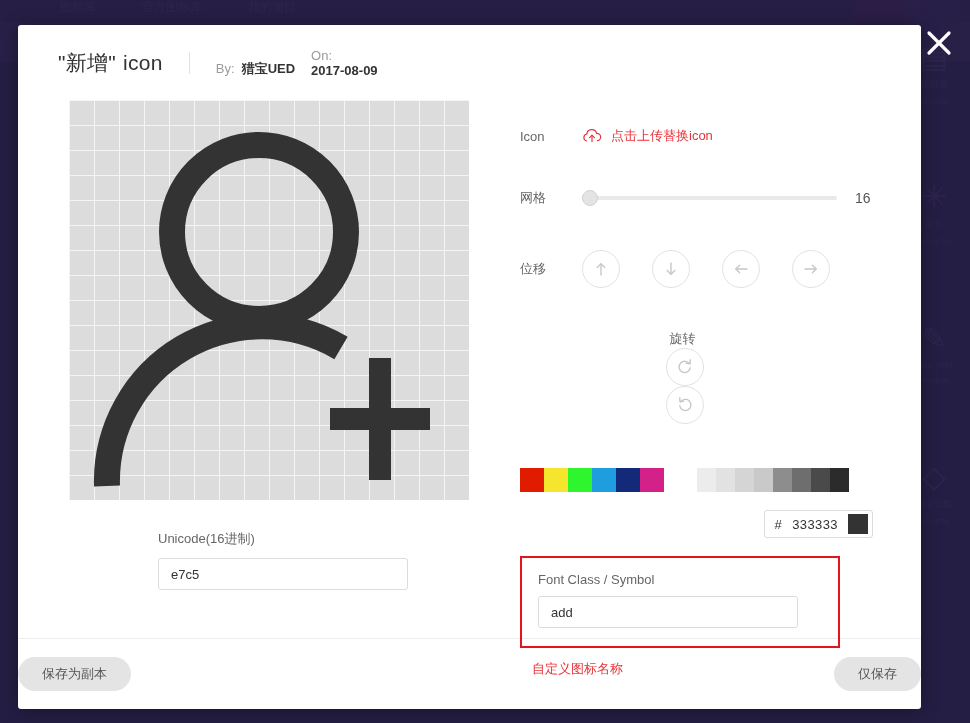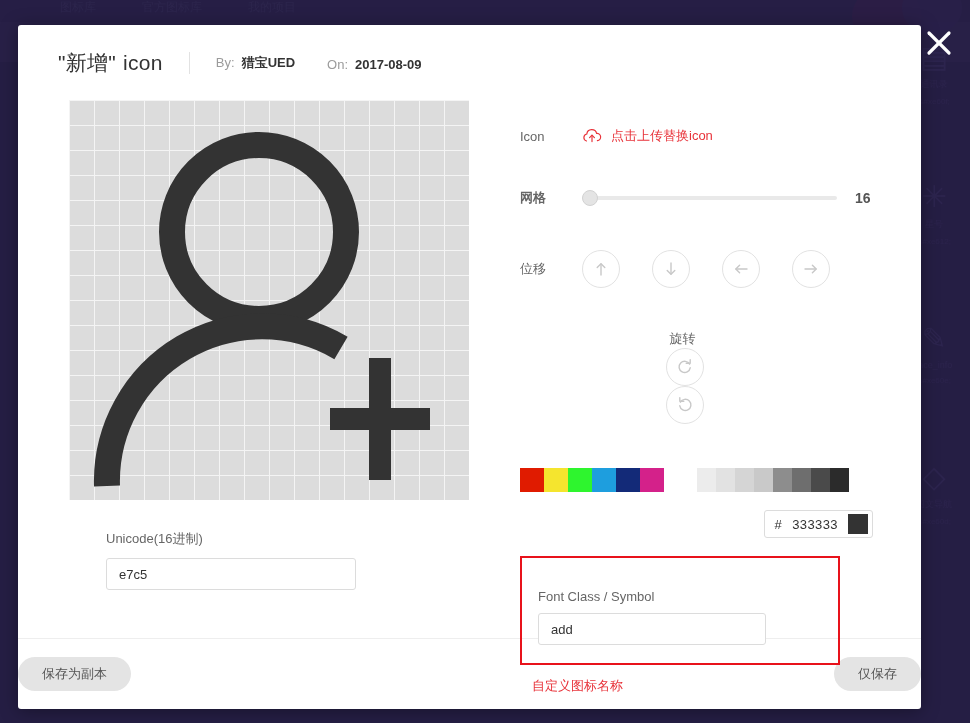--- a/index.html
+++ b/index.html
@@ -115,21 +115,21 @@
   .m-title .suffix { margin-left: 7px; }
   .m-sep {
     width: 1px; height: 22px;
     background: #e2e2e2;
     margin: 0 26px;
   }
   .meta { display: flex; align-items: flex-end; font-size: 13px; }
   .meta .k { color: #9b9b9b; margin-right: 7px; }
   .meta .v { color: #333; font-weight: bold; }
   .meta .group { display: flex; align-items: baseline; }
-  .meta .group + .group { margin-left: 32px; }
+  .meta .group + .group { margin-left: 16px; flex-direction: column; }
 
   .modal-body {
     display: flex;
     padding: 0 40px;
     height: 538px;
   }
 
   
   .left-pane { width: 410px; padding-top: 0px; }
 
@@ -161,21 +161,21 @@
     width: 250px; height: 32px;
     border: 1px solid #dcdcdc;
     border-radius: 3px;
     padding: 0 12px;
     font-size: 13px;
     color: #333;
     font-family: "Liberation Sans", sans-serif;
     outline: none;
     background: #fff;
   }
-  .left-field { margin-left: 48px; }
+  .left-field { margin-left: 100px; }
 
   
   .right-pane {
     flex: 1;
     padding-left: 52px;
     padding-top: 12px;
     position: relative;
   }
 
   .row {
@@ -194,21 +194,21 @@
     display: flex;
     align-items: center;
     gap: 9px;
     color: #e8333a;
     font-size: 13px;
     cursor: pointer;
   }
   .upload-link svg { display: block; }
 
   .row-icon { margin-top: 6px; }
-  .row-grid { margin-top: 26px; font-weight: bold; }
+  .row-grid { margin-top: 26px; }
 
   .slider {
     position: relative;
     width: 255px;
     height: 16px;
     display: flex;
     align-items: center;
   }
   .slider-track {
     position: absolute;
@@ -274,25 +274,25 @@
     height: 28px;
     padding: 0 4px 0 10px;
     gap: 10px;
   }
   .hex-text { font-size: 13px; color: #333; letter-spacing: .4px; }
   .hex-chip { width: 20px; height: 20px; background: #333333; }
 
   .fontclass-box {
     margin-top: 18px;
     border: 2px solid #e8121b;
-    padding: 31px 16px 18px 16px;
+    padding: 14px 16px 18px 16px;
     width: 320px;
   }
   .fontclass-box .field-label { margin-bottom: 9px; }
-  .fontclass-box .field-input { width: 228px; }
+  .fontclass-box .field-input { width: 260px; }
 
   .note {
     margin-top: 12px;
     font-size: 13px;
     color: #e8333a;
     margin-left: 12px;
   }
 
   .modal-footer {
     border-top: 1px solid #eeeeee;

